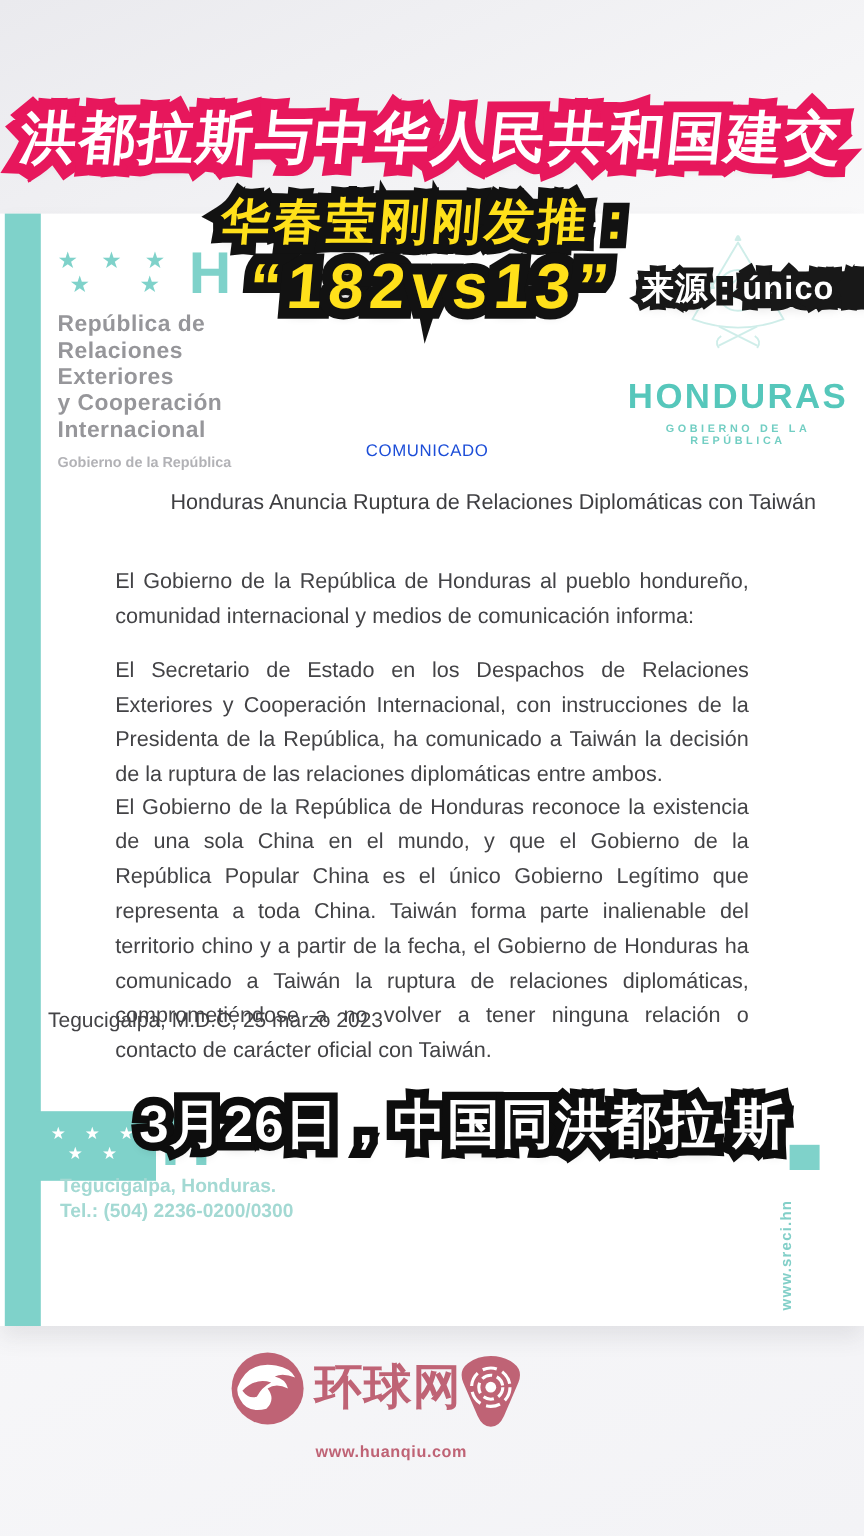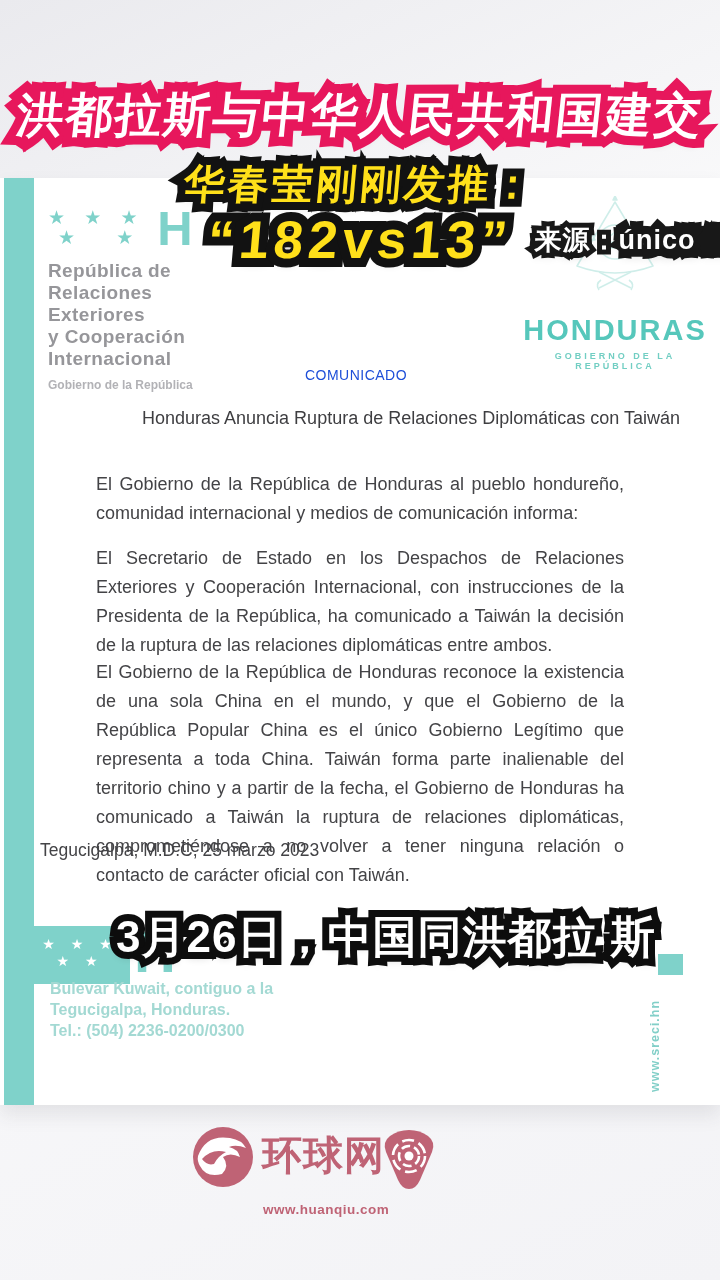--- a/index.html
+++ b/index.html
@@ -136,21 +136,20 @@
     <p class="para p2">El Secretario de Estado en los Despachos de Relaciones Exteriores y Cooperación Internacional, con instrucciones de la Presidenta de la República, ha comunicado a Taiwán la decisión de la ruptura de las relaciones diplomáticas entre ambos.</p>
     <p class="para p3">El Gobierno de la República de Honduras reconoce la existencia de una sola China en el mundo, y que el Gobierno de la República Popular China es el único Gobierno Legítimo que representa a toda China. Taiwán forma parte inalienable del territorio chino y a partir de la fecha, el Gobierno de Honduras ha comunicado a Taiwán la ruptura de relaciones diplomáticas, comprometiéndose a no volver a tener ninguna relación o contacto de carácter oficial con Taiwán.</p>
     <div class="dateline">Tegucigalpa, M.D.C, 25 marzo 2023</div>
 
     <div class="f-block">
       <div>★ ★ ★</div>
       <div>★  ★</div>
     </div>
     <div class="f-h">H</div>
     <div class="f-address">
-      <div>Bulevar Kuwait, contiguo a la</div>
       <div>Tegucigalpa, Honduras.</div>
       <div>Tel.: (504) 2236-0200/0300</div>
     </div>
     <div class="f-square"></div>
     <div class="f-web">www.sreci.hn</div>
   </div>
 
   <div class="caption">
     <span class="outlined" data-text="3月26日，中国同洪都拉 斯　　签">3月26日，中国同洪都拉 斯　　签</span>
   </div>

